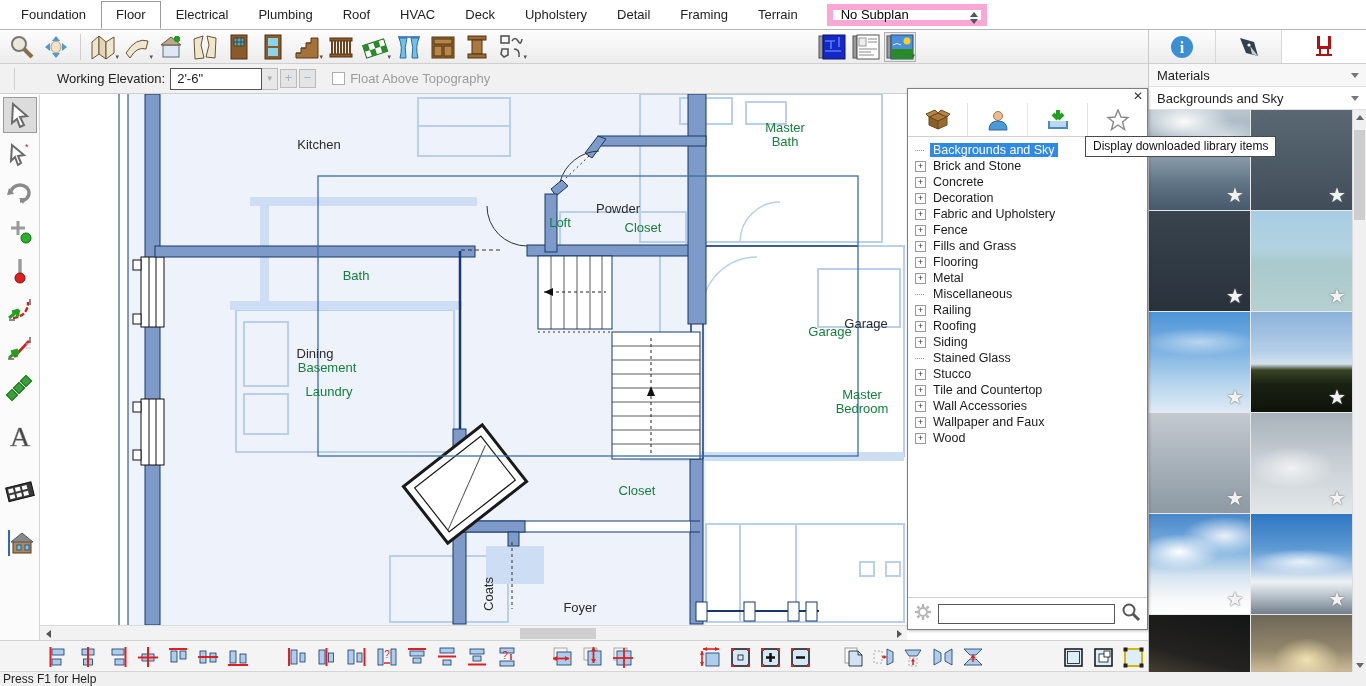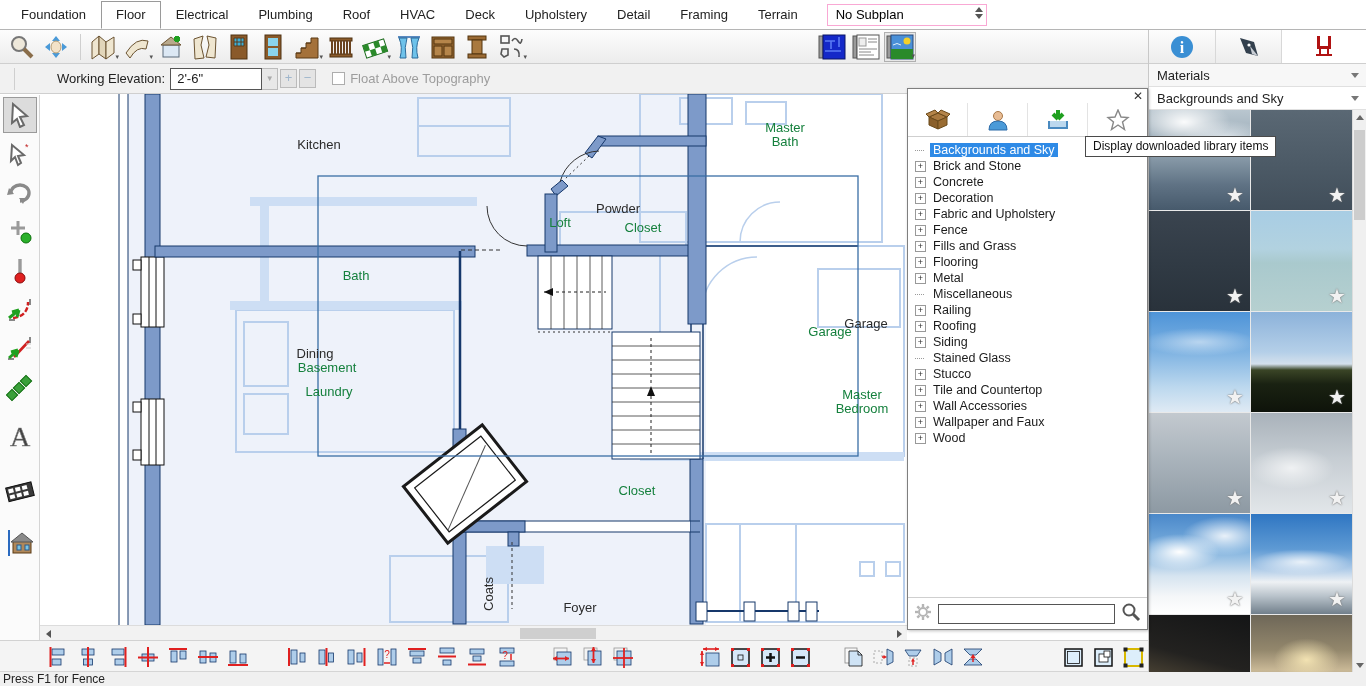--- a/index.html
+++ b/index.html
@@ -3,21 +3,21 @@
 <meta charset="utf-8">
 <style>
   * { margin:0; padding:0; box-sizing:border-box; }
   html,body { width:1366px; height:686px; overflow:hidden; font-family:"Liberation Sans", sans-serif; background:#fff; }
   .app { position:relative; width:1366px; height:686px; background:#fff; }
 
   
   .menubar { position:absolute; left:0; top:0; width:1366px; height:30px; background:#fff; border-bottom:1px solid #b5b5b5; display:flex; align-items:center; }
   .tab { padding:5px 14px 6px; font-size:13px; color:#222; cursor:default; border:1px solid transparent; }
   .tab.active { border:1px solid #9a9a9a; border-bottom:1px solid #fff; background:#fff; margin-bottom:-1px; }
-  .subplan { margin-left:14px; width:160px; height:22px; border:1px solid #f9a8d4; background:#fff; display:flex; align-items:center; font-size:13px; padding-left:8px; position:relative; }
+  .subplan { margin-left:14px; width:160px; height:22px; border:6px solid #f9a8d4; background:#fff; display:flex; align-items:center; font-size:13px; padding-left:8px; position:relative; }
   .spinner { position:absolute; right:3px; top:2px; display:flex; flex-direction:column; gap:2px; }
   .spin-up { width:0;height:0;border-left:4px solid transparent;border-right:4px solid transparent;border-bottom:5px solid #555; }
   .spin-dn { width:0;height:0;border-left:4px solid transparent;border-right:4px solid transparent;border-top:5px solid #555; }
 
   
   .toolbar { position:absolute; left:0; top:30px; width:1148px; height:34px; background:linear-gradient(#fdfdfd,#ececec); border-bottom:1px solid #cfcfcf; display:flex; align-items:center; padding-left:6px; }
   .tbtn { width:32px; height:30px; display:flex; align-items:center; justify-content:center; position:relative; margin-right:2px; }
   .tbtn .dd { position:absolute; right:0px; bottom:1px; font-size:7px; color:#555; }
   .tsep { width:1px; height:26px; background:#cfcfcf; margin:0 6px; }
   .viewgrp { position:absolute; right:230px; top:2px; display:flex; }
@@ -689,21 +689,21 @@
               <rect x="2.5" y="2.5" width="4" height="4"></rect>
               <rect x="18.5" y="2.5" width="4" height="4"></rect>
               <rect x="2.5" y="18.5" width="4" height="4"></rect>
               <rect x="18.5" y="18.5" width="4" height="4"></rect>
             </g>
           </g>
       </g>
     </svg>
   </div>
 
-  <div class="statusbar"><span>Press F1 for Fence</span></div>
+  <div class="statusbar"><span>Press F1 for Help</span></div>
 
   <div class="matcol">
     <div class="mat-hdr-btns">
       <span class="mat-hbtn">
           <svg width="26" height="26">
             <circle cx="13" cy="13" r="11" fill="#3a8fd4"></circle>
             <text x="13" y="19" text-anchor="middle" font-size="16" font-family="Liberation Serif, serif" fill="#fff" font-weight="bold">i</text>
           </svg>
         </span>
       <span class="mat-hbtn">

